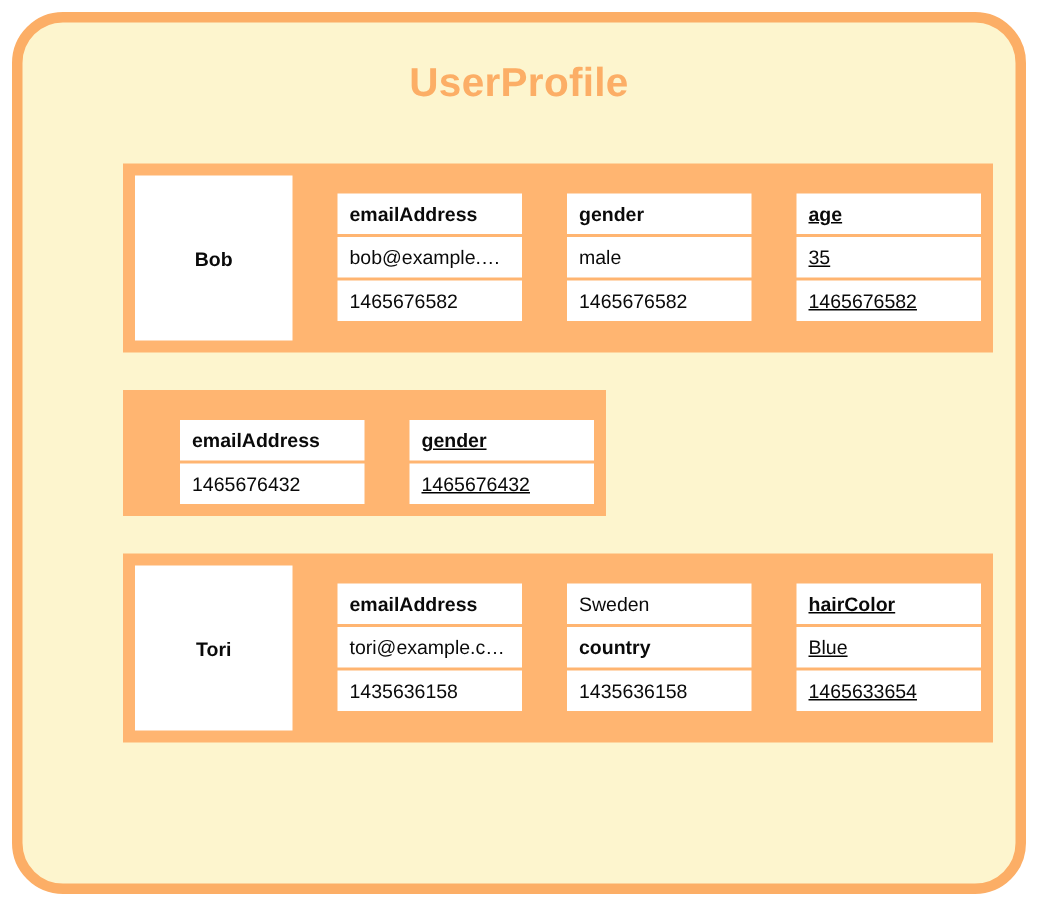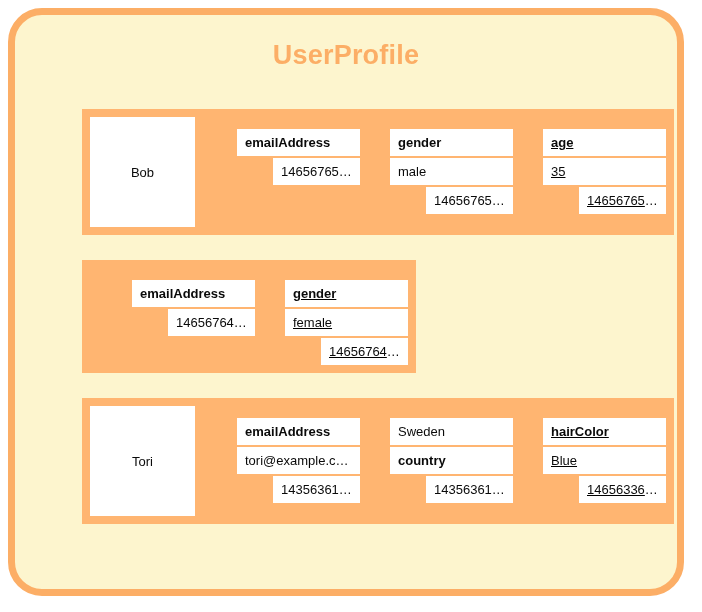--- a/index.html
+++ b/index.html
@@ -68,30 +68,30 @@
   }
 
   .name-box {
     width: 105px;
     min-height: 110px;
     background: #ffffff;
     display: flex;
     align-items: center;
     justify-content: center;
     font-size: 13px;
-    font-weight: normal;
+    font-weight: bold;
     color: #0a0a0a;
     flex: 0 0 auto;
   }
 
   .fields {
     display: flex;
     align-items: flex-start;
     padding-top: 12px;
-    padding-left: 42px;
+    padding-left: 30px;
     box-sizing: border-box;
   }
 
   .field-col {
     display: flex;
     flex-direction: column;
     margin-right: 30px;
     width: 123px;
   }
   .field-col:last-child {
@@ -107,21 +107,20 @@
     box-sizing: border-box;
     font-size: 13px;
     color: #0a0a0a;
     white-space: nowrap;
     overflow: hidden;
     text-overflow: ellipsis;
     margin-bottom: 2px;
   }
   .cell:last-child {
     margin-bottom: 0;
-    margin-left: 36px;
   }
   .cell.key {
     font-weight: bold;
   }
 </style>
 </head>
 <body>
 
 <div id="stage">
 
@@ -131,20 +130,21 @@
 
     <div class="rows" id="rows-container">
 
     <div class="user-row">
           <div class="name-box">
             <span>Bob</span>
           </div>
           <div class="fields">
             <div class="field-col">
               <div class="cell key">emailAddress</div>
+              <div class="cell value">bob@example.com</div>
               <div class="cell timestamp">1465676582</div>
             </div>
             <div class="field-col">
               <div class="cell key">gender</div>
               <div class="cell value">male</div>
               <div class="cell timestamp">1465676582</div>
             </div>
             <div class="field-col">
               <div class="cell key">age</div>
               <div class="cell value">35</div>
@@ -153,21 +153,20 @@
           </div>
         </div>
         <div class="user-row">
           <div class="fields">
             <div class="field-col">
               <div class="cell key">emailAddress</div>
               <div class="cell timestamp">1465676432</div>
             </div>
             <div class="field-col">
               <div class="cell key">gender</div>
-              <div class="cell value">female</div>
               <div class="cell timestamp">1465676432</div>
             </div>
           </div>
         </div>
         <div class="user-row">
           <div class="name-box">
             <span>Tori</span>
           </div>
           <div class="fields">
             <div class="field-col">

